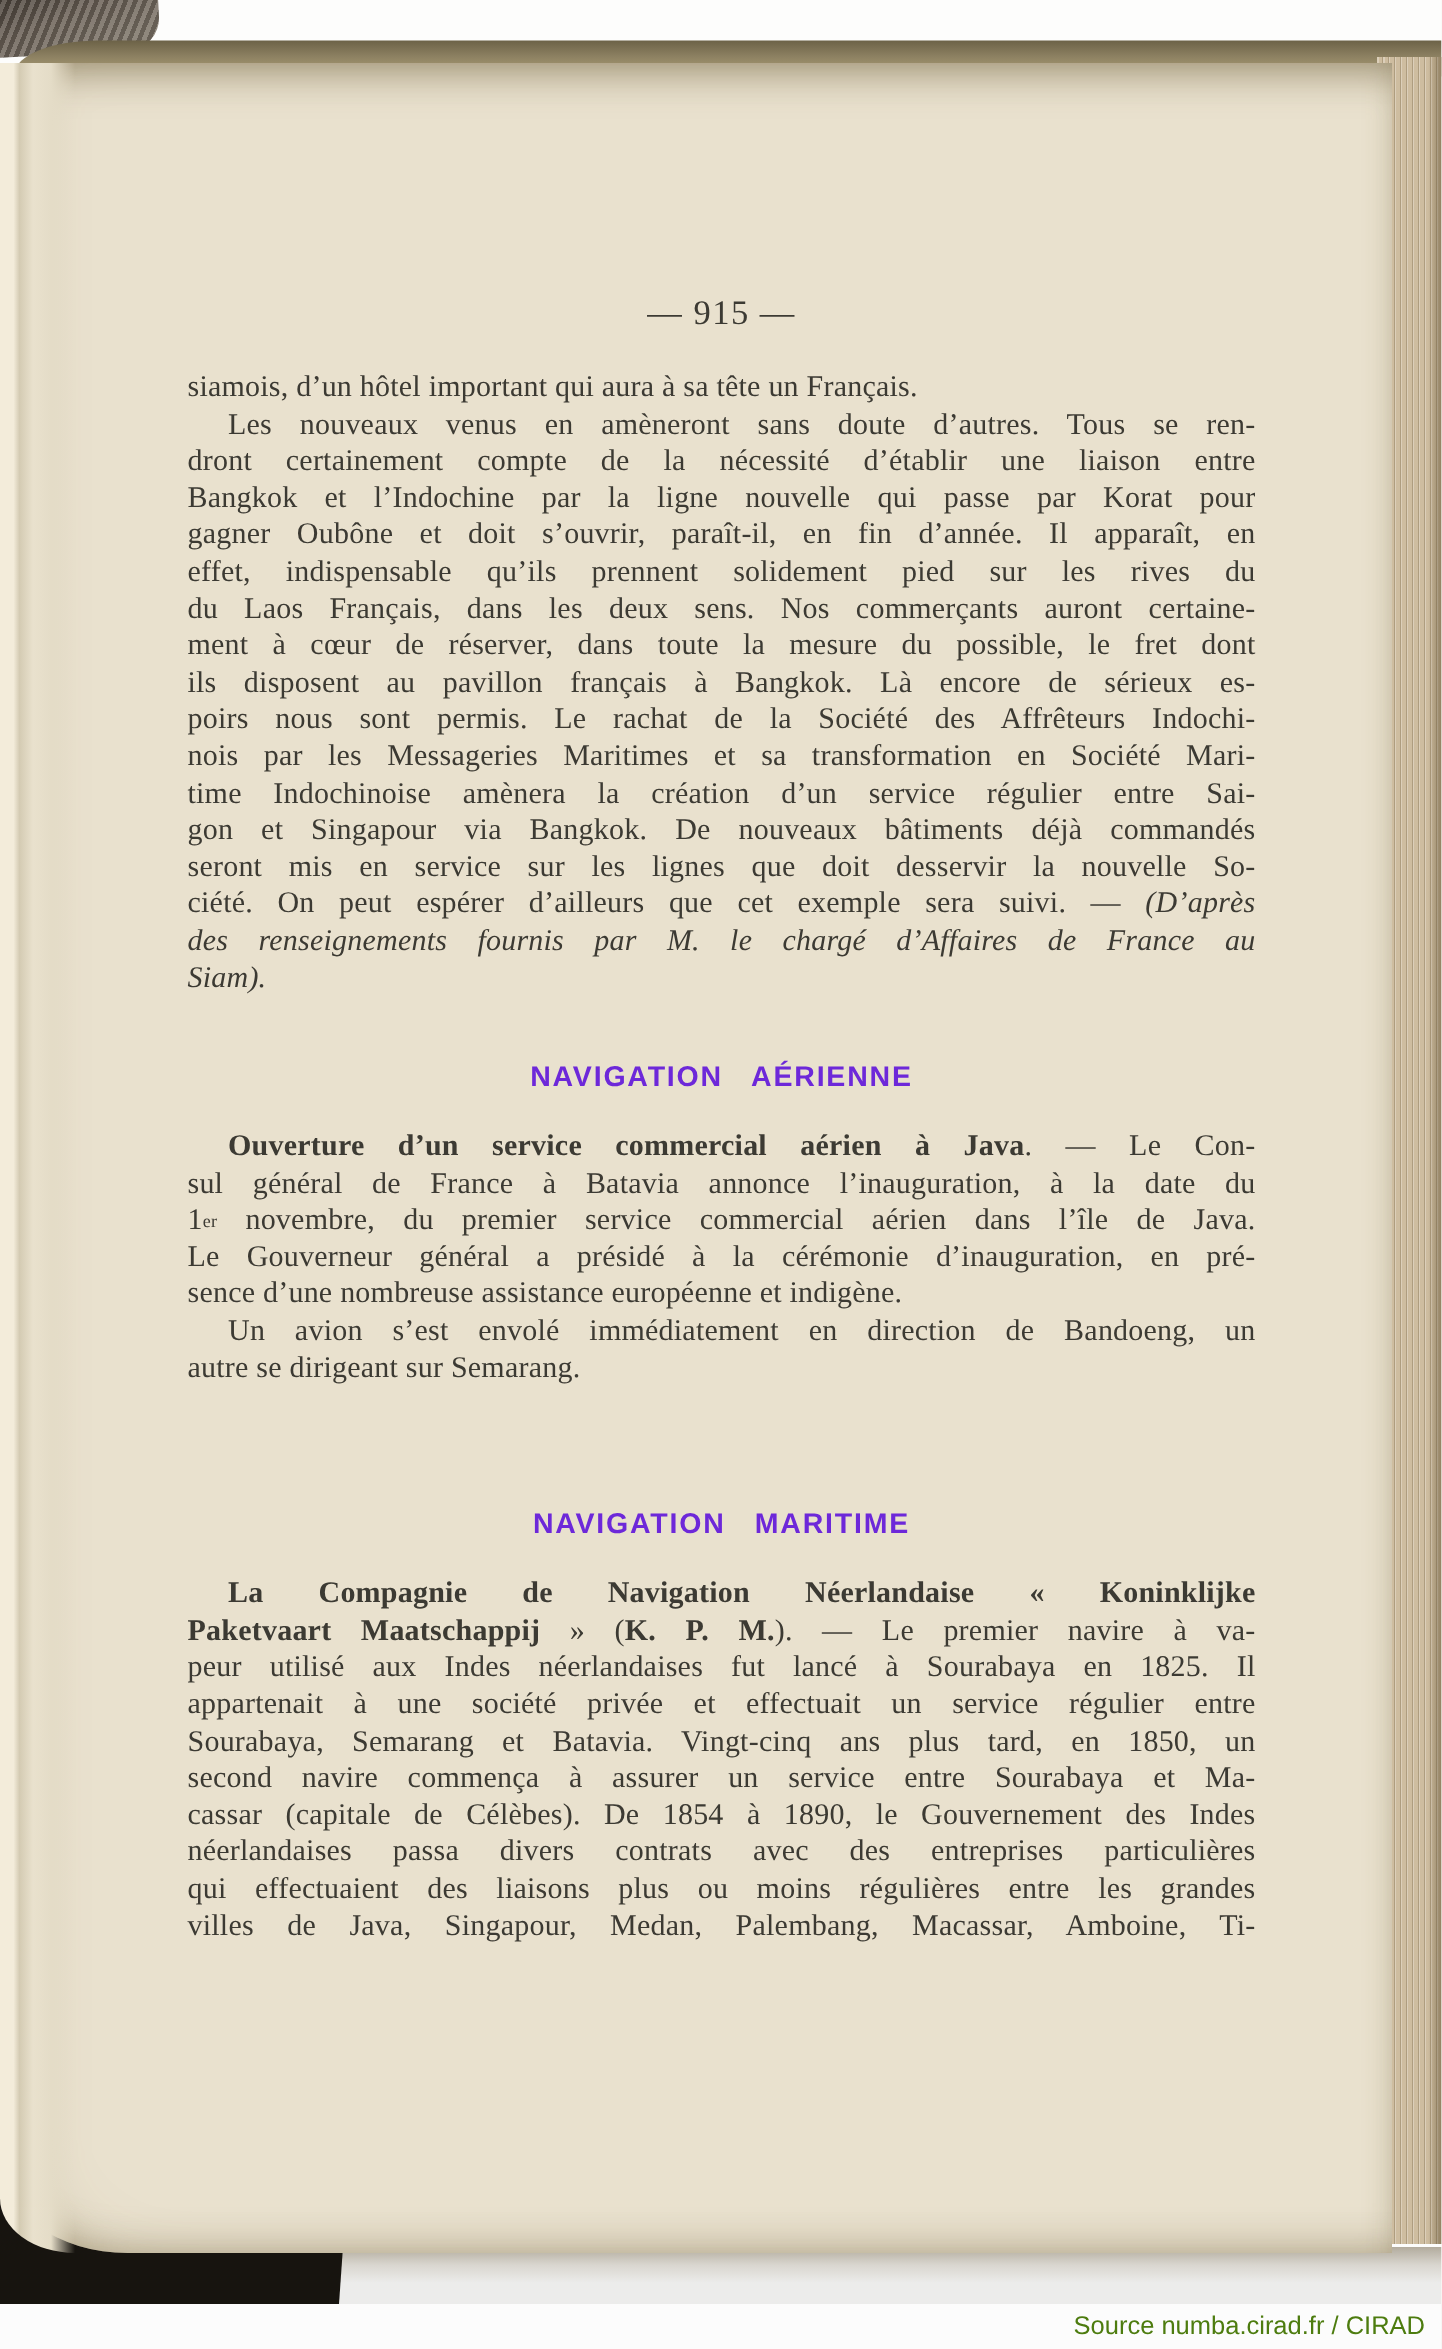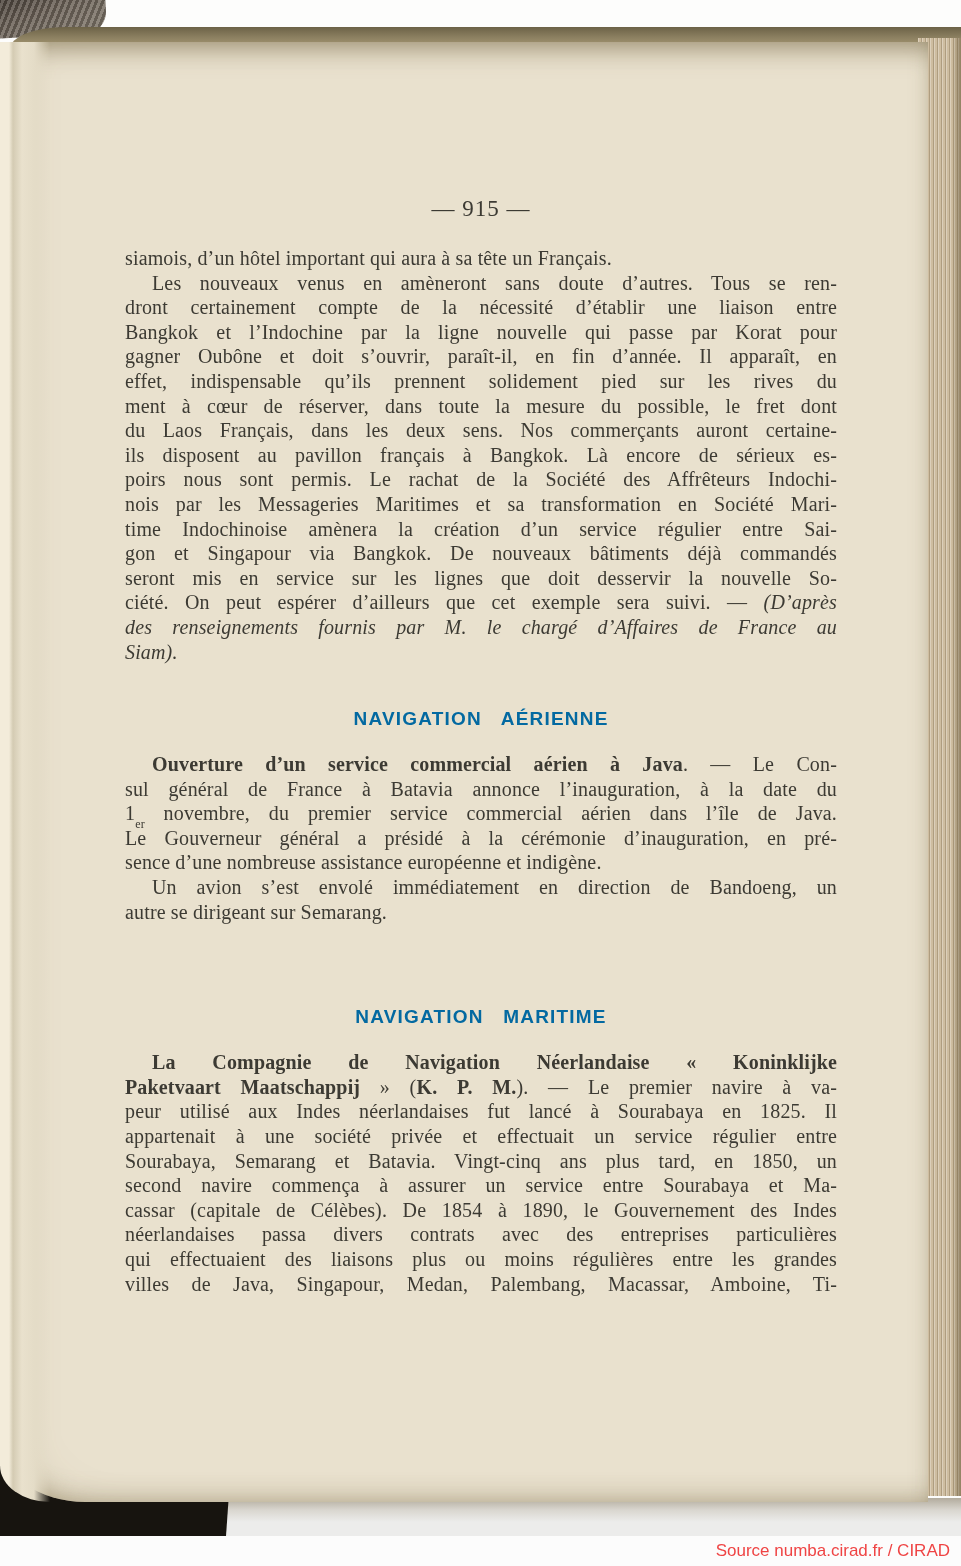--- a/index.html
+++ b/index.html
@@ -52,36 +52,36 @@
           border-bottom-left-radius:85px 62px;
           background:linear-gradient(90deg,#f3ecda 0, #f3ecda 9px, #d4cbb3 13px, #e9e1cd 22px, #e4dcc7 34px, rgba(233,225,206,0) 50px); }
 
   
   #text-block { position:absolute; left:125px; top:196px; width:712px;
           color:#3c3a33; font-size:20px; line-height:24.6px; letter-spacing:.15px; }
   .page-number { height:26px; line-height:26px; margin-bottom:24px; text-align:center;
           font-size:23px; letter-spacing:1px; }
   .section-heading { height:26px; line-height:26px; text-align:center;
           font-family:"Liberation Sans", sans-serif; font-weight:bold; font-size:19px;
-          letter-spacing:1.2px; word-spacing:13px; color:#0369a1; }
+          letter-spacing:1.2px; word-spacing:13px; color:#6d28d9; }
   #text-block > div:nth-child(4) { margin-top:42px; }
   #text-block > div:nth-child(5) { margin-top:20px; }
   #text-block > div:nth-child(7) { margin-top:80px; }
   #text-block > div:nth-child(8) { margin-top:20px; }
   .line { text-align:justify; text-align-last:justify; white-space:normal; }
   .line.last { text-align-last:left; }
   .line.indent { text-indent:27px; }
   .b { font-weight:bold; }
   .i { font-style:italic;margin-top:36px; }
-  .sup { font-size:.6em; vertical-align:top; position:relative; top:11px; }
+  .sup { font-size:.6em; vertical-align:top; position:relative; top:1px; }
 
   
   .footer { position:absolute; left:0; top:1536px; width:961px; height:30px; background:#fcfcfc;
           font-family:"Liberation Sans", sans-serif; font-size:17px; line-height:30px;
-          color:#ef4444; text-align:right; padding-right:11px; box-sizing:border-box; }
+          color:#4d7c0f; text-align:right; padding-right:11px; box-sizing:border-box; }
 </style>
 </head>
 <body>
 
 <div class="scan">
   <div class="backdrop-top"></div>
 
   <div class="headband">
     <div class="headband-texture"></div>
   </div>
@@ -105,22 +105,22 @@
       <div class="page-number">— 915 —</div>
       <div class="paragraph">
         <div class="line last"><span>siamois, d’un hôtel important qui aura à sa tête un Français.</span></div>
       </div>
       <div class="paragraph">
         <div class="line indent"><span>Les nouveaux venus en amèneront sans doute d’autres. Tous se ren-</span></div>
         <div class="line"><span>dront certainement compte de la nécessité d’établir une liaison entre</span></div>
         <div class="line"><span>Bangkok et l’Indochine par la ligne nouvelle qui passe par Korat pour</span></div>
         <div class="line"><span>gagner Oubône et doit s’ouvrir, paraît-il, en fin d’année. Il apparaît, en</span></div>
         <div class="line"><span>effet, indispensable qu’ils prennent solidement pied sur les rives du</span></div>
+        <div class="line"><span>du Laos Français, dans les deux sens. Nos commerçants auront certaine-</span></div>
         <div class="line"><span>ment à cœur de réserver, dans toute la mesure du possible, le fret dont</span></div>
-        <div class="line"><span>du Laos Français, dans les deux sens. Nos commerçants auront certaine-</span></div>
         <div class="line"><span>ils disposent au pavillon français à Bangkok. Là encore de sérieux es-</span></div>
         <div class="line"><span>poirs nous sont permis. Le rachat de la Société des Affrêteurs Indochi-</span></div>
         <div class="line"><span>nois par les Messageries Maritimes et sa transformation en Société Mari-</span></div>
         <div class="line"><span>time Indochinoise amènera la création d’un service régulier entre Sai-</span></div>
         <div class="line"><span>gon et Singapour via Bangkok. De nouveaux bâtiments déjà commandés</span></div>
         <div class="line"><span>seront mis en service sur les lignes que doit desservir la nouvelle So-</span></div>
         <div class="line"><span>ciété. On peut espérer d’ailleurs que cet exemple sera suivi. — </span><span class="i">(D’après</span></div>
         <div class="line"><span class="i">des renseignements fournis par M. le chargé d’Affaires de France au</span></div>
         <div class="line last"><span class="i">Siam).</span></div>
       </div>

